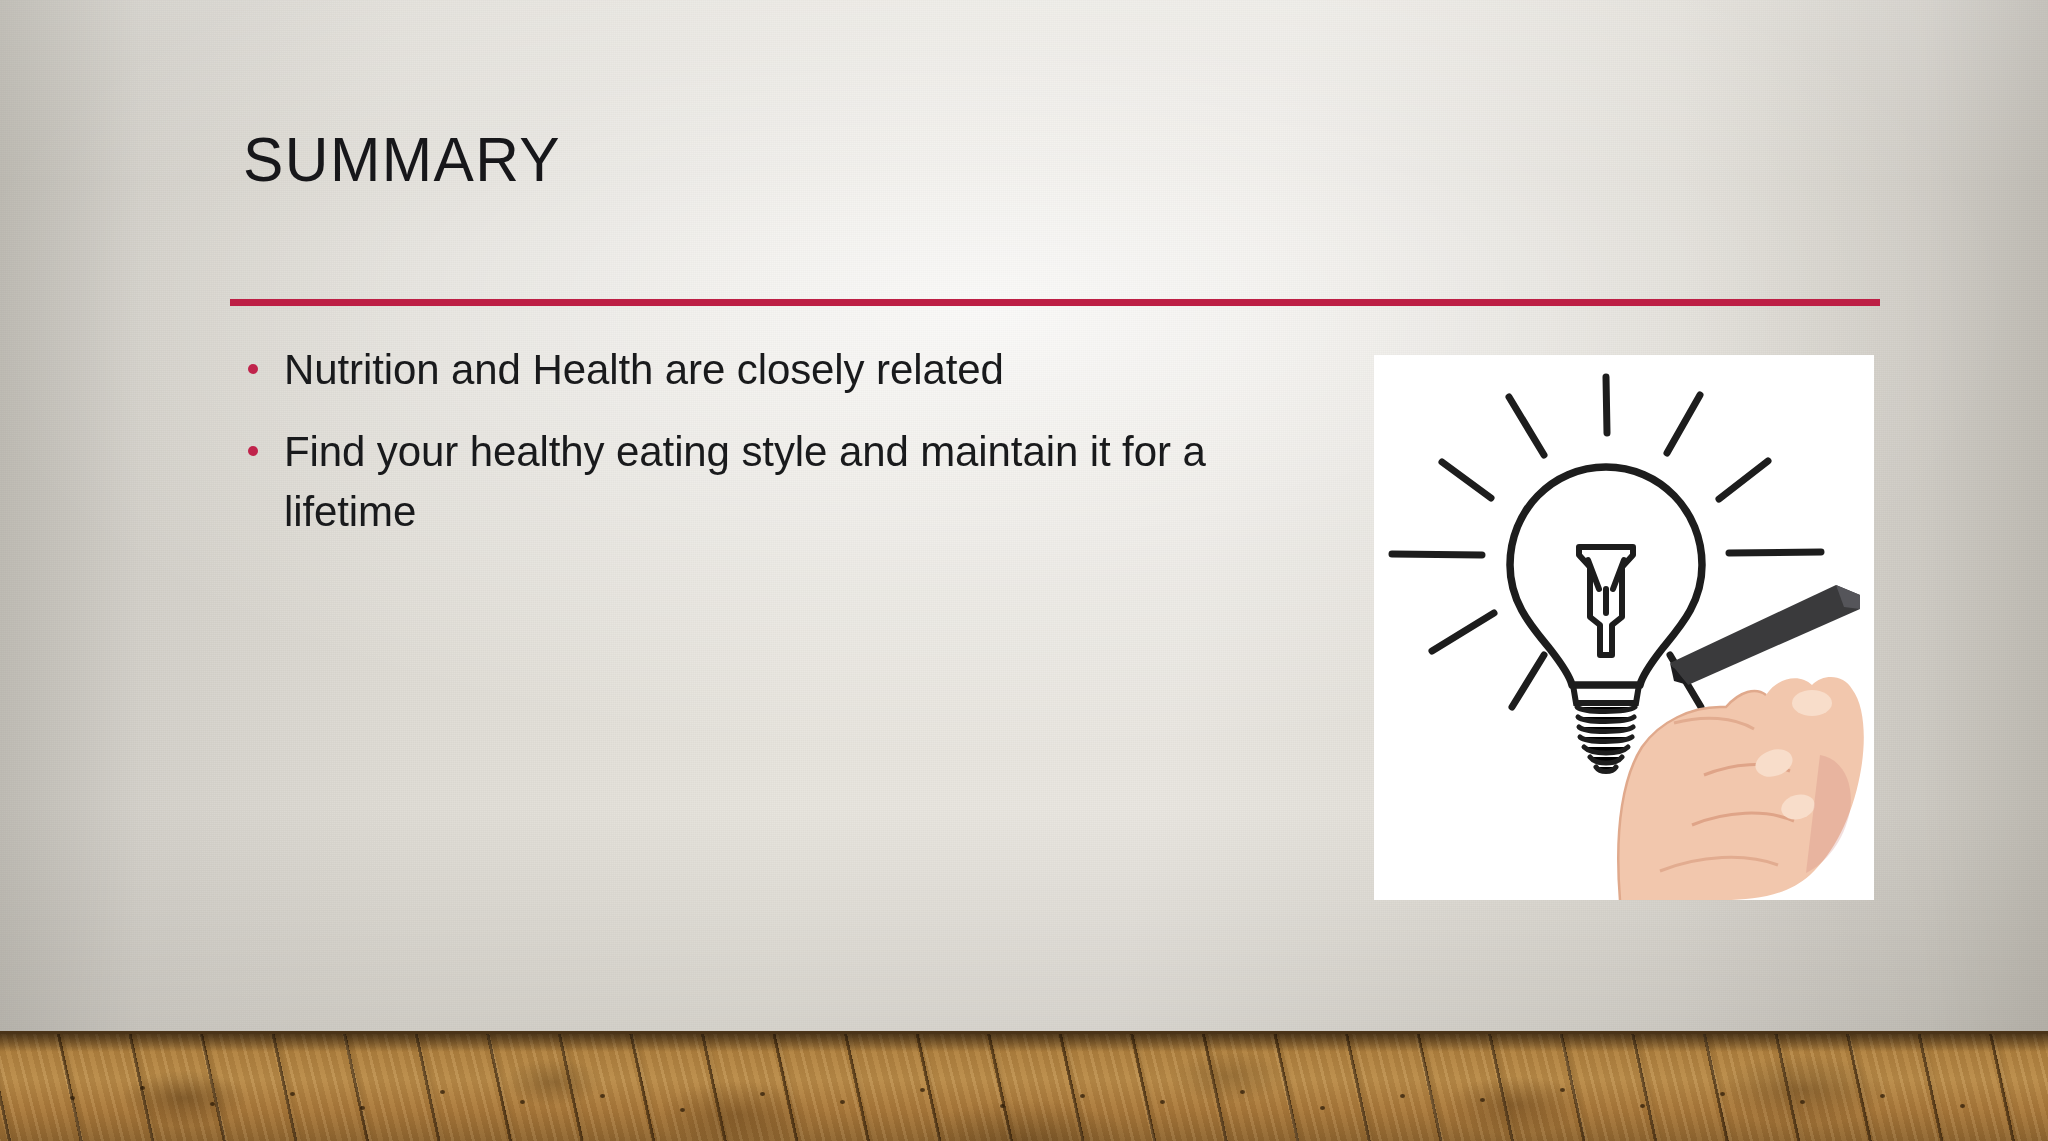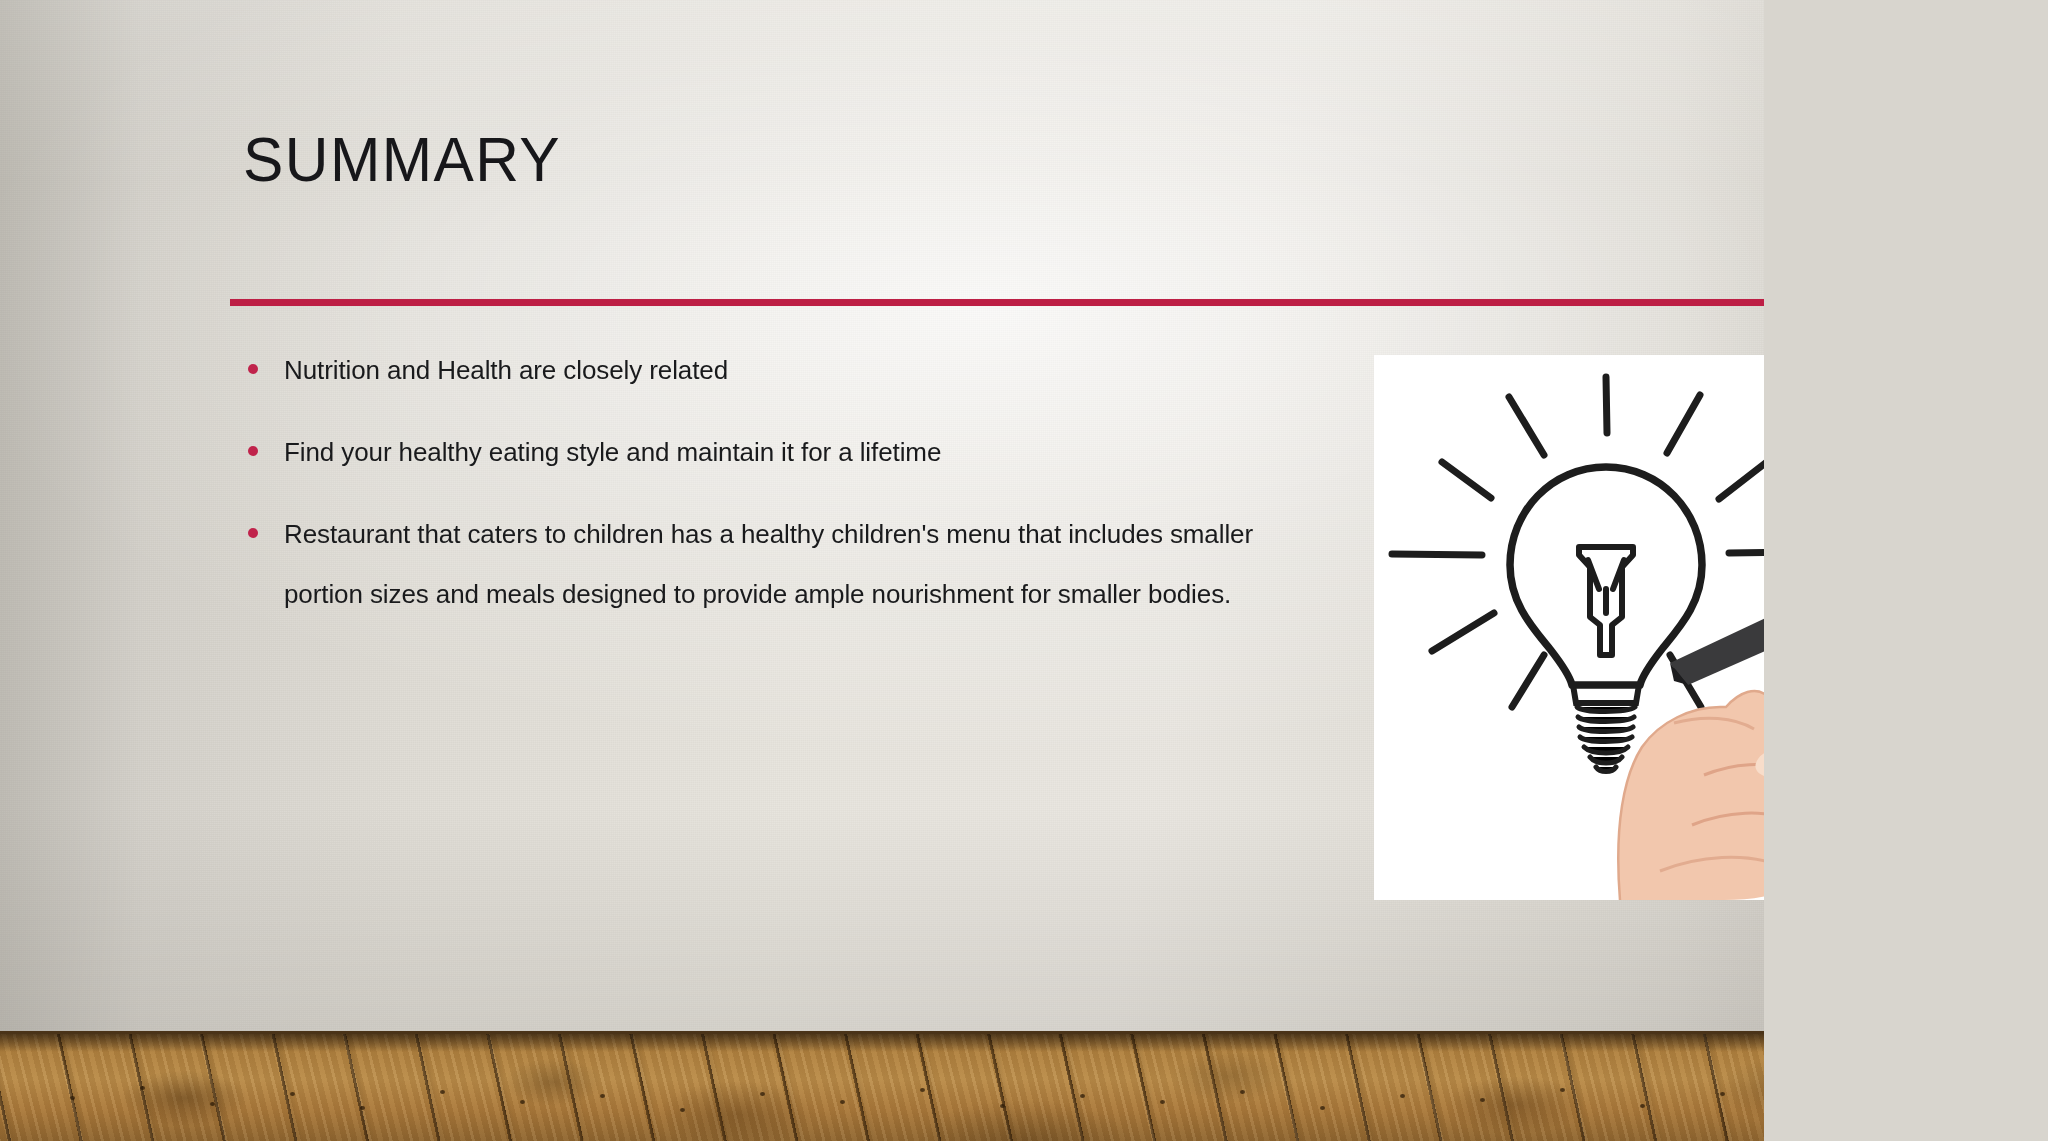--- a/index.html
+++ b/index.html
@@ -7,21 +7,21 @@
   html, body {
     width:2048px; height:1141px;
     overflow:hidden;
     background:#d8d5ce;
     font-family:"Liberation Sans", sans-serif;
   }
 
   
   .slide {
     position:relative;
-    width:1764px; height:1141px;
+    width:2048px; height:1141px;
     overflow:hidden;
   }
 
   
   .wall {
     position:absolute;
     left:0; top:0; width:2048px; height:1034px;
     background:
       radial-gradient(ellipse 70% 60% at 48% 30%, rgba(255,255,255,0.80) 0%, rgba(255,255,255,0.22) 45%, rgba(255,255,255,0) 72%),
       linear-gradient(100deg, #cfccc4 0%, #dbd8d1 18%, #e6e3dc 42%, #e8e5df 58%, #dcd9d2 80%, #cdc9c1 100%);
@@ -124,21 +124,21 @@
   .body {
     position:absolute;
     left:236px; top:340px;
     width:1060px;
   }
   .bullet {
     position:relative;
     padding-left:48px;
     margin-bottom:22px;
     color:#191a1c;
-    font-size:26px;
+    font-size:42px;
     line-height:60px;
     font-family:"Liberation Sans", sans-serif;
     letter-spacing:-0.1px;
   }
   .bullet:last-child { margin-bottom:0; }
   .bullet .dot {
     position:absolute;
     left:12px; top:24px;
     width:10px; height:10px;
     border-radius:50%;
@@ -205,24 +205,20 @@
 
   <div class="body">
     <div class="bullet">
       <span class="dot"></span>
       <span>Nutrition and Health are closely related</span>
     </div>
     <div class="bullet">
       <span class="dot"></span>
       <span>Find your healthy eating style and maintain it for a lifetime</span>
     </div>
-    <div class="bullet">
-      <span class="dot"></span>
-      <span>Restaurant that caters to children has a healthy children's menu that includes smaller portion sizes and meals designed to provide ample nourishment for smaller bodies.</span>
-    </div>
   </div>
 
   <div class="picture" title="Hand holding a marker drawing a light bulb with radiating idea rays">
     <svg viewBox="0 0 500 545" preserveAspectRatio="xMidYMid slice">
       <rect x="0" y="0" width="500" height="545" fill="#ffffff"></rect>
 
       <g stroke="#1d1d1d" stroke-width="7" stroke-linecap="round">
         <line x1="232" y1="22" x2="233" y2="78"></line>
         <line x1="135" y1="42" x2="170" y2="100"></line>
         <line x1="326" y1="40" x2="293" y2="98"></line>

